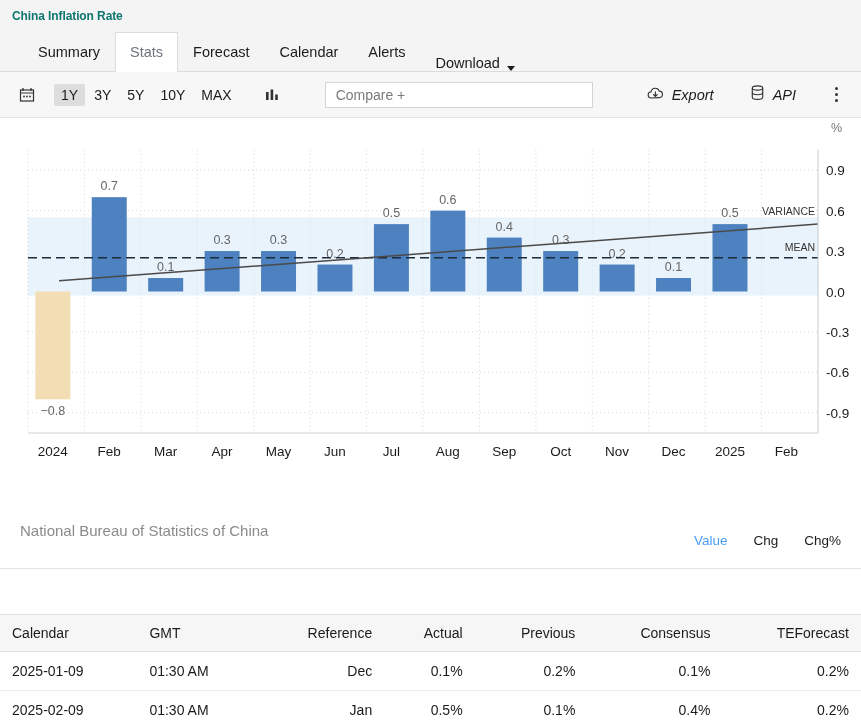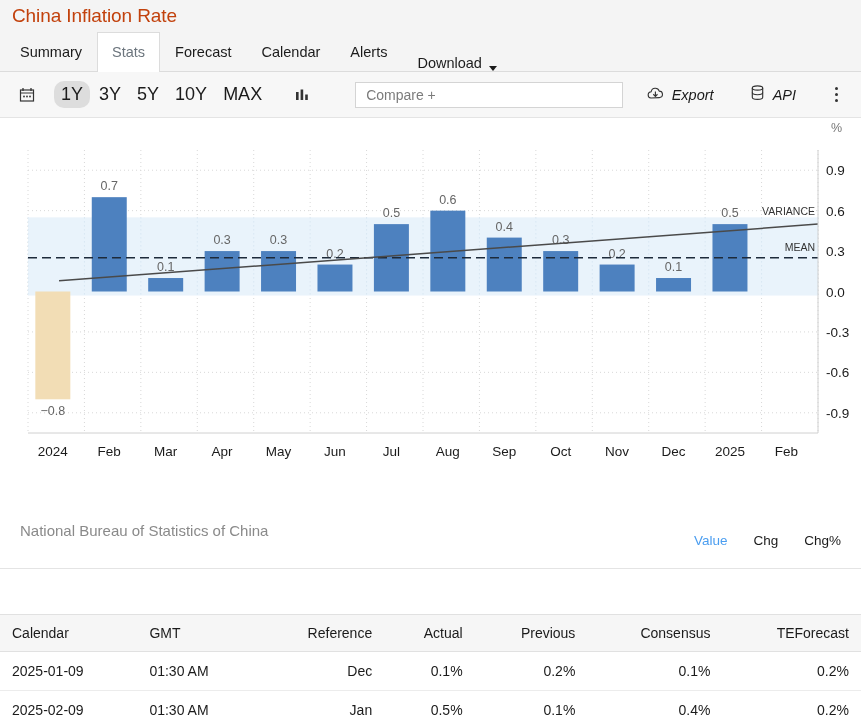--- a/index.html
+++ b/index.html
@@ -13,34 +13,34 @@
 
   
   .page-header {
     height: 32px;
     background: #f4f4f4;
     display: flex;
     align-items: center;
     padding: 0 12px;
   }
   .page-title {
-    font-size: 19px;
-    font-weight: normal;
-    color: #c2410c;
+    font-size: 12px;
+    font-weight: bold;
+    color: #0f766e;
     letter-spacing: -0.1px;
   }
 
   
   .tab-bar {
     height: 40px;
     background: #f4f4f4;
     border-bottom: 1px solid #dcdcdc;
     display: flex;
     align-items: stretch;
-    padding-left: 5px;
+    padding-left: 23px;
   }
   .tab {
     display: flex;
     align-items: center;
     padding: 0 14px;
     font-size: 14.5px;
     color: #1b1b1b;
     background: transparent;
     border: 1px solid transparent;
     border-bottom: none;
@@ -85,25 +85,25 @@
   }
   .tb-icon-btn {
     width: 30px; height: 30px;
     display: flex; align-items: center; justify-content: center;
     cursor: pointer;
     background: transparent;
     border: none;
   }
   .range-group { display: flex; align-items: center; margin-left: 12px; gap: 2px; }
   .range-btn {
-    font-size: 18px;
+    font-size: 14px;
     color: #1b1b1b;
     padding: 3px 7px;
     cursor: pointer;
-    border-radius: 10px;
+    border-radius: 2px;
     background: transparent;
     border: none;
     font-family: "Liberation Sans", sans-serif;
   }
   .range-btn.active { background: #dddddd; }
   .compare-input {
     flex: 0 0 268px;
     margin-left: 38px;
     height: 26px;
     background: #ffffff;

